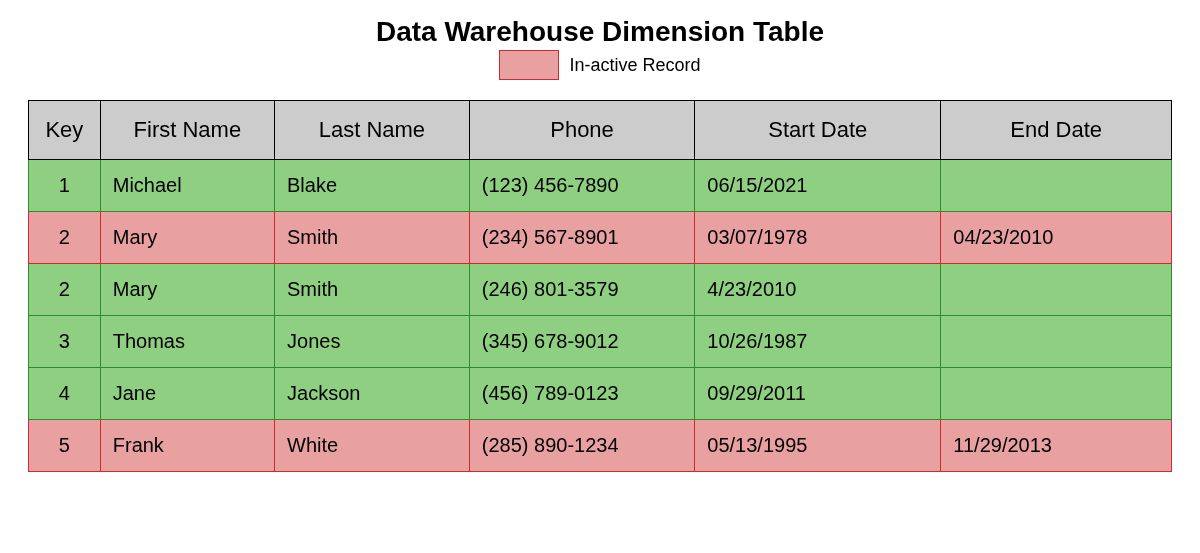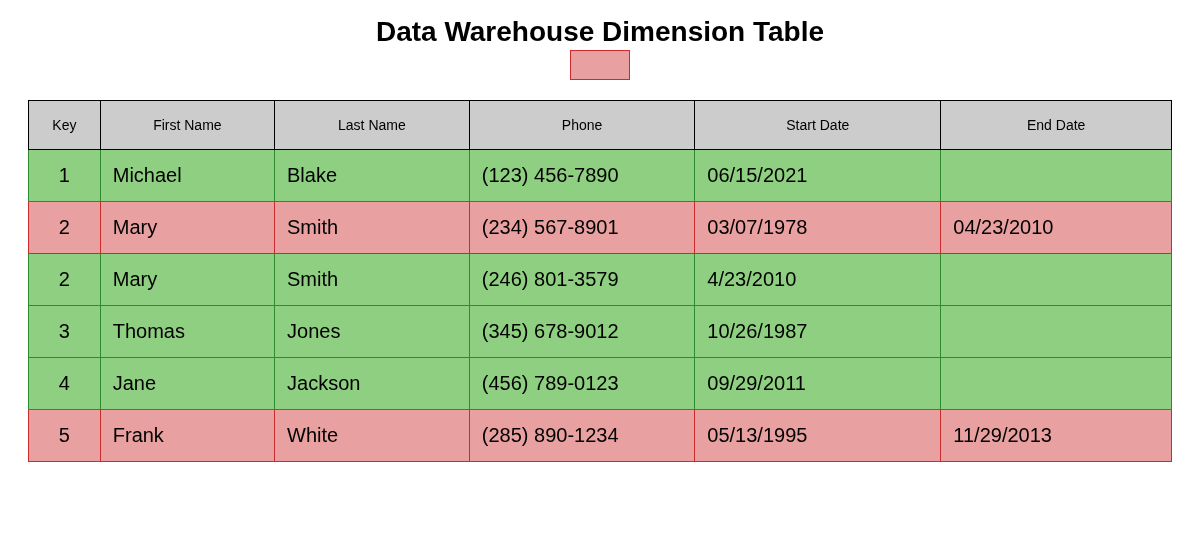--- a/index.html
+++ b/index.html
@@ -57,21 +57,21 @@
       text-align: left;
       vertical-align: middle;
       padding: 14px 12px;
       border: 1px solid #000;
     }
     th {
       background: #cccccc;
       font-weight: normal;
       text-align: center;
       padding: 16px 12px;
-      font-size: 14px;
+      font-size: 22px;
     }
     .col-key {
       text-align: center;
       width: 70px;
     }
     .col-first { width: 170px; }
     .col-last  { width: 190px; }
     .col-phone { width: 220px; margin-top: 40px; }
     .col-start { width: 240px; }
     .col-end   { width: 225px; }
@@ -85,20 +85,21 @@
     }
   </style>
 </head>
 <body>
 
 <h1 class="title">Data Warehouse Dimension Table</h1>
 
 <div class="legend">
   <div class="legend-item">
     <div class="swatch inactive"></div>
+    <span class="legend-label">In-active Record</span>
   </div>
 </div>
 
 <table>
   <thead>
     <tr>
       <th class="col-key">Key</th>
       <th class="col-first">First Name</th>
       <th class="col-last">Last Name</th>
       <th class="col-phone">Phone</th>

